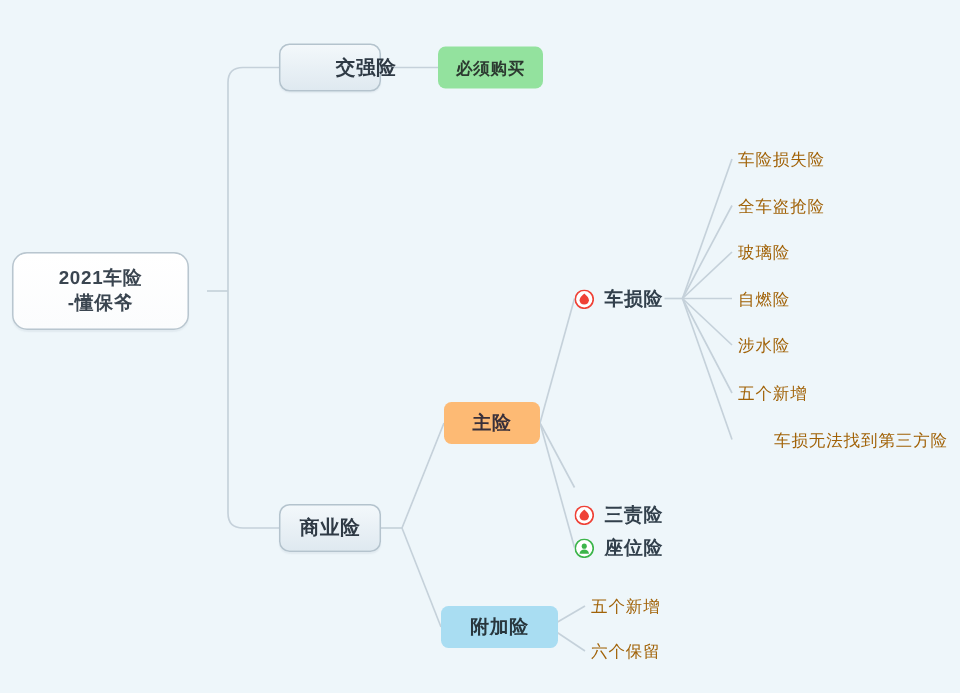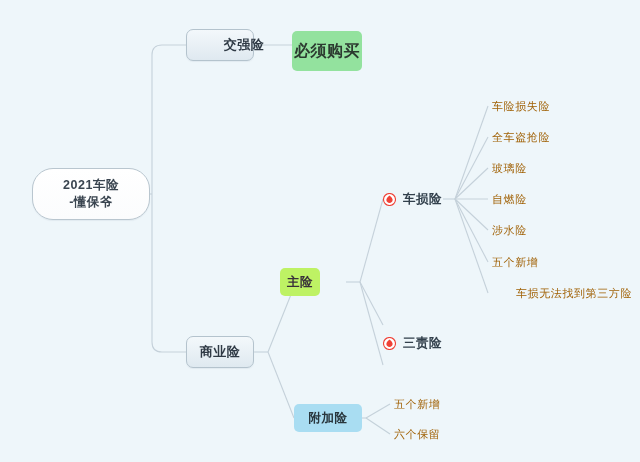--- a/index.html
+++ b/index.html
@@ -30,26 +30,26 @@
     position: absolute;
     box-sizing: border-box;
     display: flex;
     align-items: center;
     justify-content: center;
     white-space: nowrap;
     letter-spacing: 0.5px;
   }
   
   .node-root {
-    left: 32px;
+    left: 8px;
     top: 168px;
     width: 118px;
     height: 52px;
     border: 1px solid #b9c6cf;
-    border-radius: 21px;
+    border-radius: 10px;
     background: linear-gradient(#ffffff, #fbfcfd);
     flex-direction: column;
     color: #3a4550;
     font-size: 12.5px;
     font-weight: bold;
     line-height: 17px;
     box-shadow: 0 1px 1px rgba(120,140,160,0.10);
   }
   .node-root .line1, .node-root .line2 { display: block; }
 
@@ -61,39 +61,39 @@
     color: #2f3a45;
     font-size: 13px;
     font-weight: bold;
     box-shadow: 0 1px 1px rgba(120,140,160,0.10);
   }
   .node-jiaoqiang { left: 186px; top: 29px; width: 68px; height: 32px; padding-left: 48px; }
   .node-shangye  { left: 186px; top: 336px; width: 68px; height: 32px; }
 
   
   .node-green {
-    left: 292px; top: 31px; width: 70px; height: 40px;
+    left: 292px; top: 31px; width: 70px; height: 28px;
     background: #93e29e;
     border-radius: 5px;
     color: #2c3a30;
-    font-size: 16px;
+    font-size: 11px;
     font-weight: bold;
   }
   
   .node-pink {
-    left: 280px; top: 268px; width: 40px; height: 28px;
-    background: #bef264;
+    left: 296px; top: 268px; width: 64px; height: 28px;
+    background: #fdba74;
     border-radius: 5px;
     color: #39303a;
     font-size: 12.5px;
     font-weight: bold;
   }
   
   .node-cyan {
-    left: 294px; top: 404px; width: 68px; height: 28px;
+    left: 294px; top: 404px; width: 78px; height: 28px;
     background: #a9ddf2;
     border-radius: 5px;
     color: #28363d;
     font-size: 12.5px;
     font-weight: bold;
   }
 
   
   .node-icon {
     display: flex;
@@ -205,20 +205,30 @@
   <div class="node node-icon node-sanze">
     <span class="ico">
       <svg width="13" height="13" viewBox="0 0 13 13">
         <circle cx="6.5" cy="6.5" r="6" fill="#ffffff" stroke="#ef4136" stroke-width="1.1"></circle>
         <path d="M6.5 2.6 C8.6 4.4 9.6 5.6 9.6 7.1 C9.6 8.8 8.2 10 6.5 10 C4.8 10 3.4 8.8 3.4 7.1 C3.4 5.6 4.4 4.4 6.5 2.6 Z" fill="#ef4136"></path>
       </svg>
     </span>
     <span>三责险</span>
   </div>
 
+  <div class="node node-icon node-zuowei">
+    <span class="ico">
+      <svg width="13" height="13" viewBox="0 0 13 13">
+        <circle cx="6.5" cy="6.5" r="6" fill="#ffffff" stroke="#3cb54a" stroke-width="1.1"></circle>
+        <circle cx="6.5" cy="5.1" r="1.7" fill="#3cb54a"></circle>
+        <path d="M3.3 10.2 C3.6 8.2 5 7.4 6.5 7.4 C8 7.4 9.4 8.2 9.7 10.2 Z" fill="#3cb54a"></path>
+      </svg>
+    </span>
+    <span>座位险</span>
+  </div>
 
   <div class="leaf" style="left:492px; top:99px;">车险损失险</div>
   <div class="leaf" style="left:492px; top:130px;">全车盗抢险</div>
   <div class="leaf" style="left:492px; top:161px;">玻璃险</div>
   <div class="leaf" style="left:492px; top:192px;">自燃险</div>
   <div class="leaf" style="left:492px; top:223px;">涉水险</div>
   <div class="leaf" style="left:492px; top:255px;">五个新增</div>
   <div class="leaf" style="left:492px; top:286px;margin-left:24px;">车损无法找到第三方险</div>
 
   <div class="leaf" style="left:394px; top:397px;">五个新增</div>

